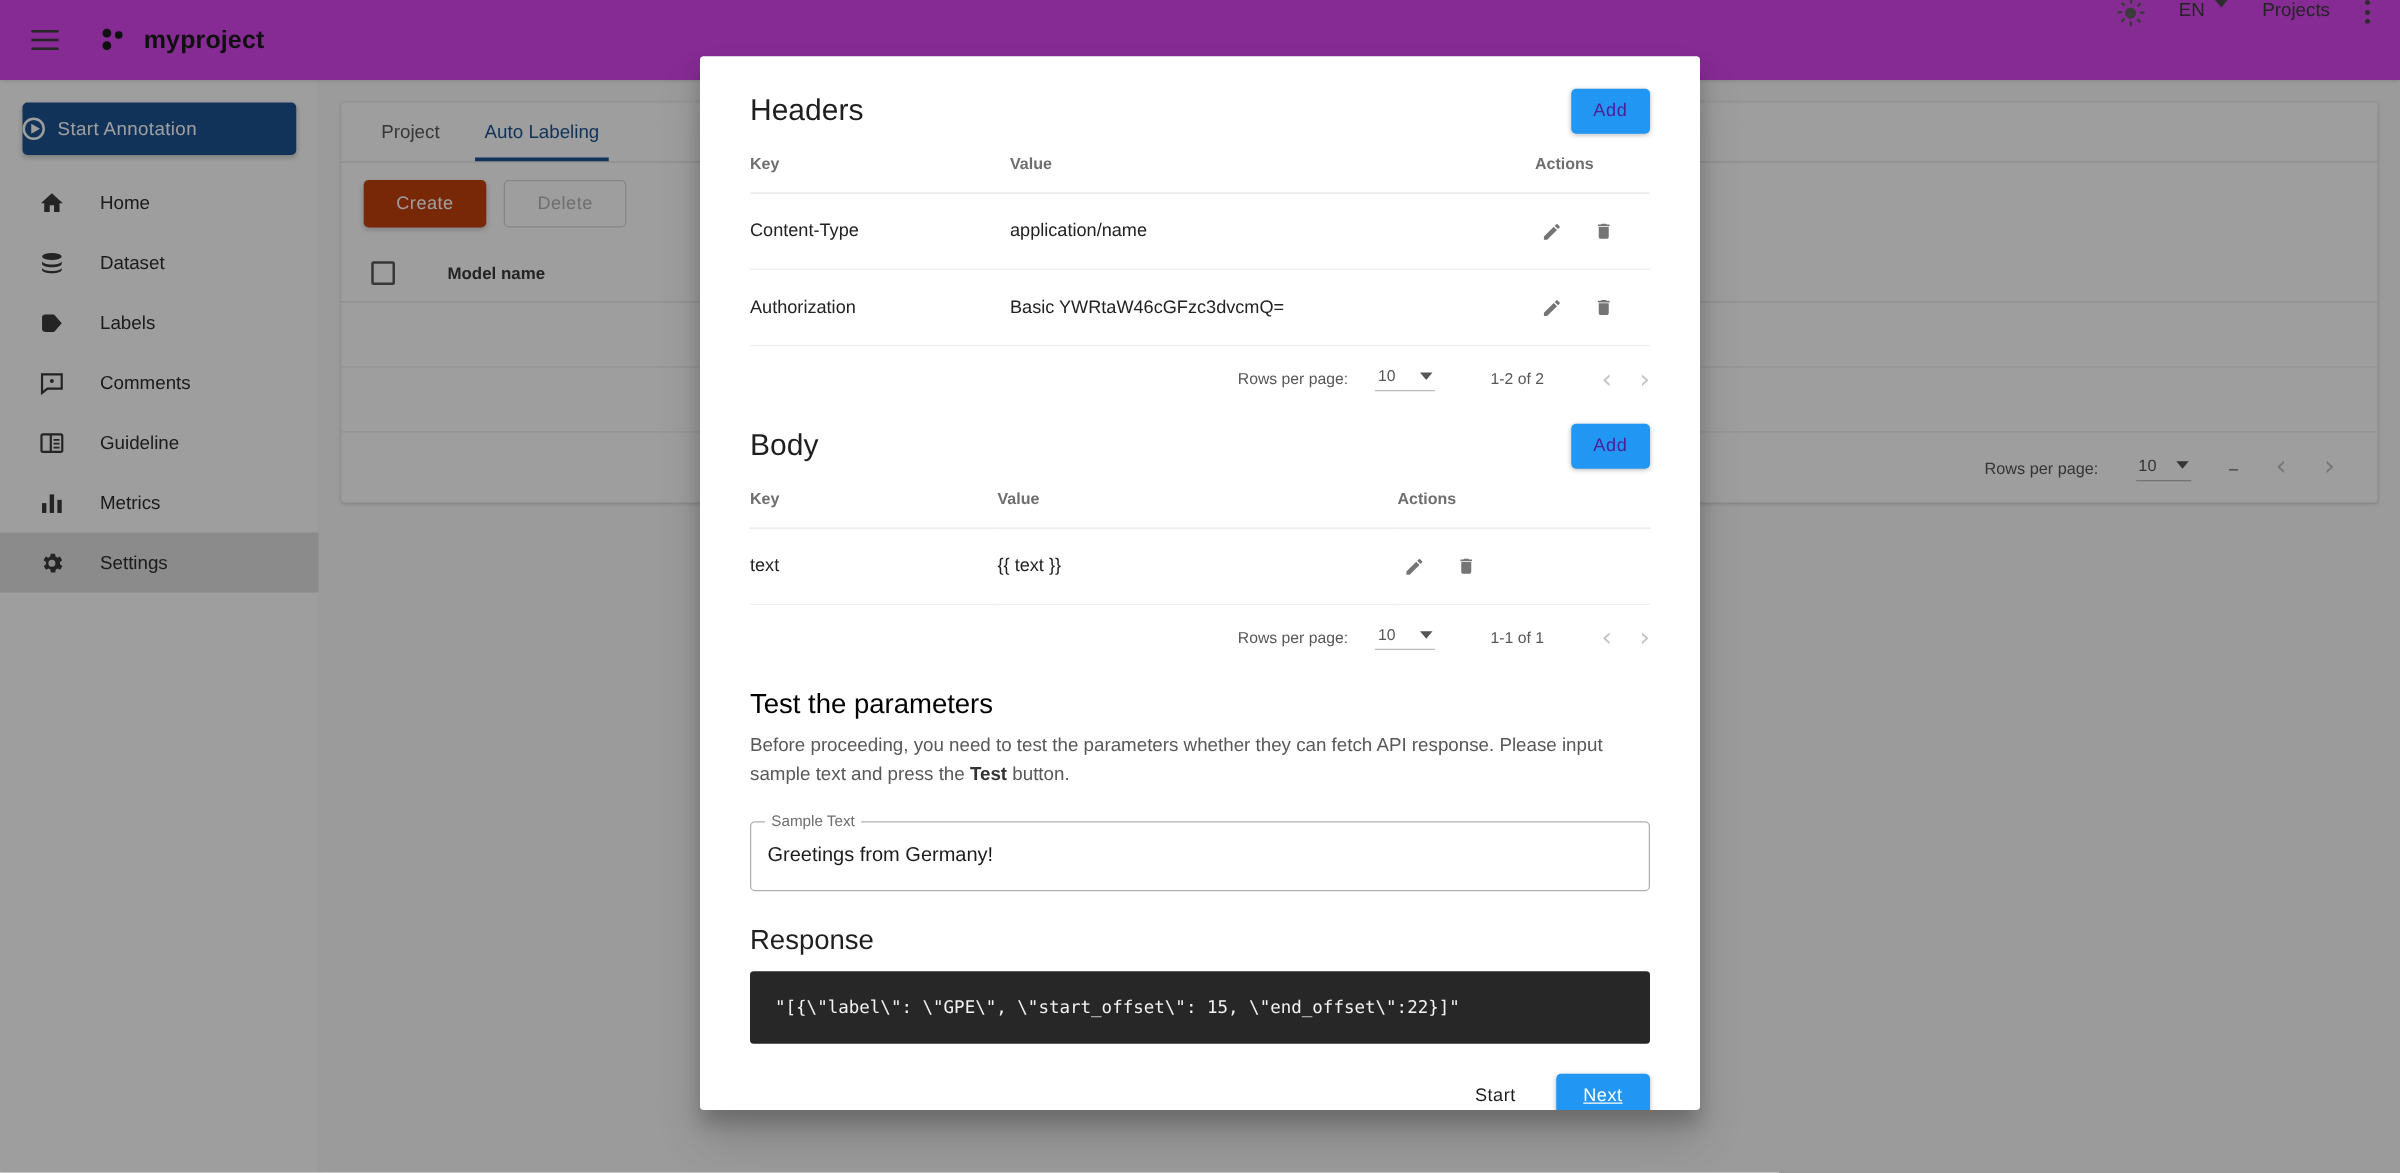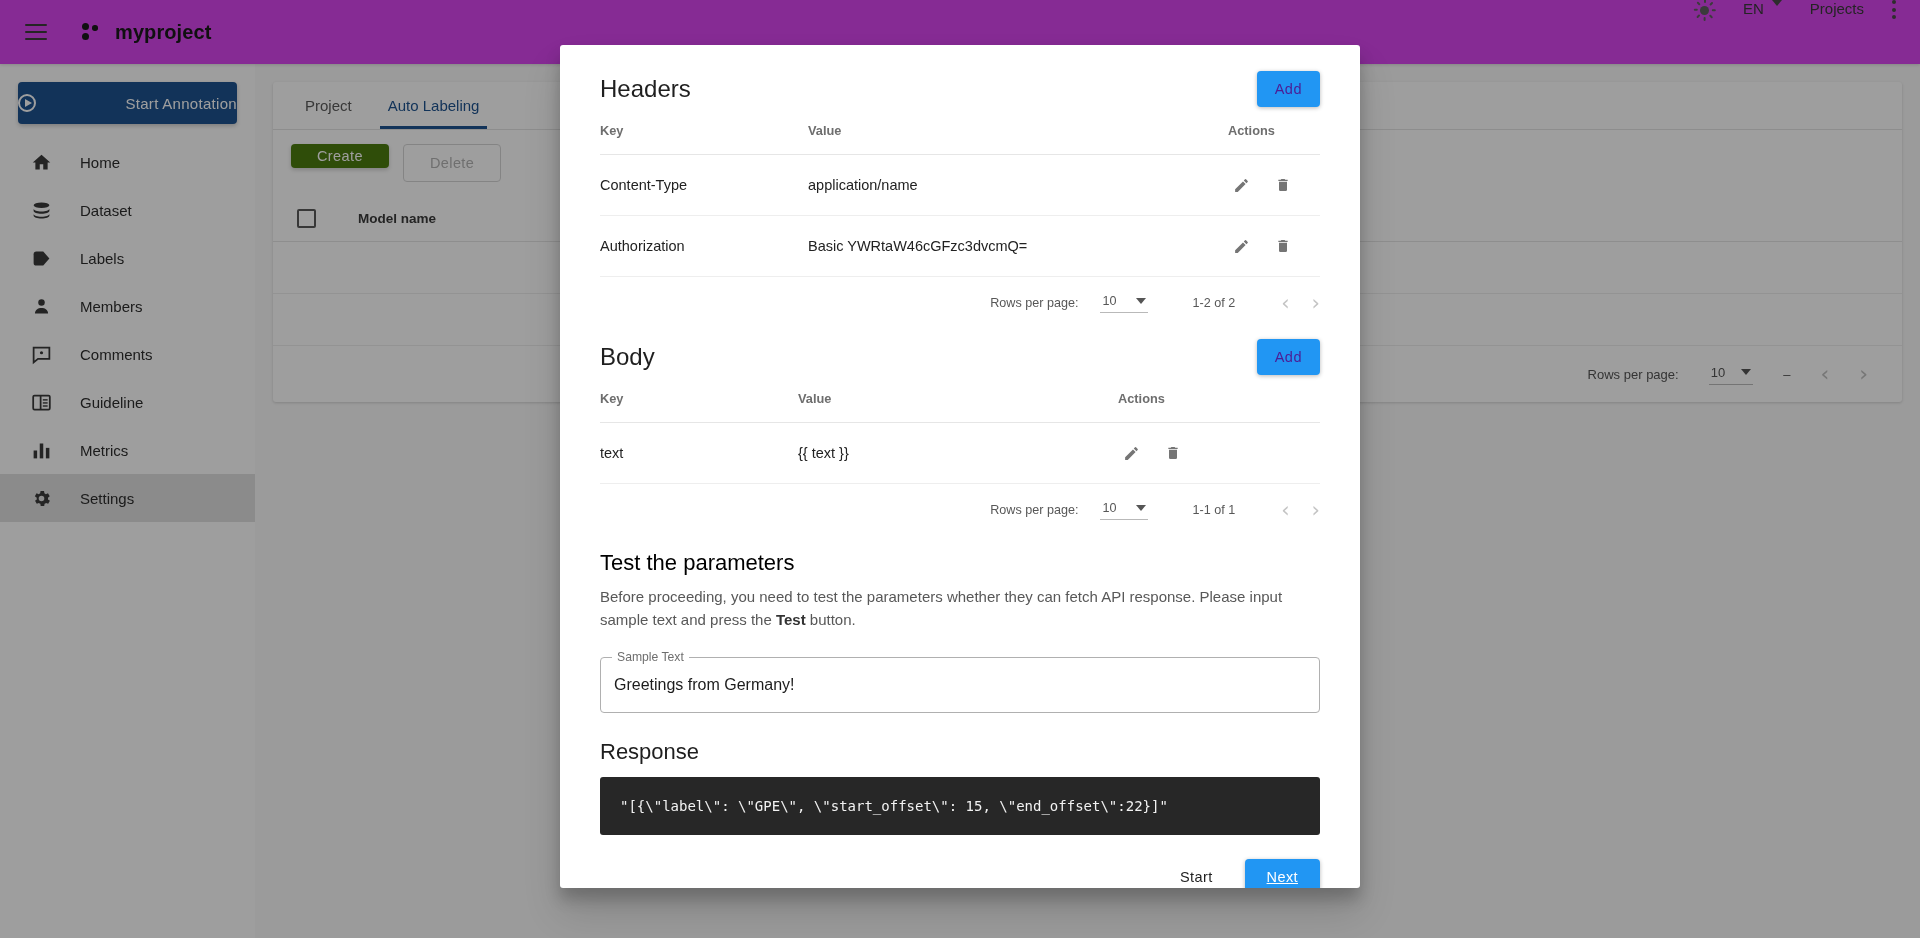--- a/index.html
+++ b/index.html
@@ -47,21 +47,21 @@
 
   
   .sidebar {
     position: absolute; top: 64px; left: 0; width: 255px; bottom: 0;
     background: #ffffff; box-shadow: 1px 0 3px rgba(0,0,0,.10);
     padding-top: 14px;
   }
   .start-btn {
     margin: 4px 18px 14px 18px; height: 42px; background: #1e5390; color: #fff;
     border: none; border-radius: 4px; font-size: 15px; font-weight: 500;
-    display: flex; align-items: center; justify-content: space-between; gap: 10px;
+    display: flex; align-items: center; justify-content: flex-start; gap: 10px;
     cursor: pointer; box-shadow: 0 2px 4px rgba(0,0,0,.2); width: calc(100% - 36px);
     letter-spacing: .3px;
   }
   .play-circ { width: 18px; height: 18px; border: 2px solid #fff; border-radius: 50%;
     position: relative; }
   .play-circ::after { content:""; position:absolute; left: 5px; top: 3.3px;
     border-left: 7px solid #fff; border-top: 4px solid transparent; border-bottom: 4px solid transparent; }
   .nav-item { display: flex; align-items: center; height: 48px; padding-left: 30px; gap: 28px;
     cursor: pointer; font-size: 15px; color: #2e2e2e; }
   .nav-item.active { background: #e0e0e0; }
@@ -72,22 +72,22 @@
   
   .content { position: absolute; top: 64px; left: 255px; right: 0; bottom: 0; background: #fafafa; padding: 18px; }
   .card { background: #fff; border-radius: 3px; box-shadow: 0 1px 3px rgba(0,0,0,.16); }
   .tabs { display: flex; height: 48px; border-bottom: 1px solid #e4e4e4; padding-left: 14px; }
   .tab { display: flex; align-items: center; padding: 0 18px; font-size: 15px; color: #5a5a5a;
     cursor: pointer; position: relative; }
   .tab.active { color: #1e5390; font-weight: 500; }
   .tab.active::after { content: ""; position: absolute; left: 10px; right: 10px; bottom: 0;
     height: 3px; background: #1e5390; }
   .toolbar { padding: 14px 18px; display: flex; gap: 14px; }
-  .btn-create { background: #4d7c0f; color: #fff; border: none; border-radius: 4px;
-    height: 24px; padding: 0 26px; font-size: 14.5px; cursor: pointer; letter-spacing: .4px;
+  .btn-create { background: #c2410c; color: #fff; border: none; border-radius: 4px;
+    height: 38px; padding: 0 26px; font-size: 14.5px; cursor: pointer; letter-spacing: .4px;
     box-shadow: 0 2px 4px rgba(0,0,0,.18); }
   .btn-delete { background: transparent; color: #b4b4b4; border: 1px solid #d6d6d6; border-radius: 4px;
     height: 38px; padding: 0 26px; font-size: 14.5px; cursor: not-allowed; letter-spacing: .4px; }
   .tbl-head { display: flex; align-items: center; height: 46px; padding: 0 24px;
     border-bottom: 1px solid #e6e6e6; }
   .cbox { width: 19px; height: 19px; border: 2px solid #5a5a5a; border-radius: 2px; cursor: pointer; }
   .th-model { margin-left: 42px; font-size: 13.5px; font-weight: 700; color: #3a3a3a; }
   .tbl-row { height: 52px; border-bottom: 1px solid #eeeeee; }
   .bg-pager { display: flex; align-items: center; justify-content: flex-end; gap: 30px;
     height: 56px; padding-right: 34px; font-size: 13px; color: #555; }
@@ -229,29 +229,20 @@
       <span class="nav-ico">
         <svg viewBox="0 0 24 24">
             <path d="M3 7a3 3 0 013-3h8l7 8-7 8H6a3 3 0 01-3-3z"></path>
           </svg>
       </span>
       <span>Labels</span>
     </div>
     <div class="nav-item">
       <span class="nav-ico">
         <svg viewBox="0 0 24 24">
-            <circle cx="12" cy="7.5" r="3.7"></circle>
-            <path d="M4.5 20c0-4 3.4-6.3 7.5-6.3s7.5 2.3 7.5 6.3z"></path>
-          </svg>
-      </span>
-      <span>Members</span>
-    </div>
-    <div class="nav-item">
-      <span class="nav-ico">
-        <svg viewBox="0 0 24 24">
             <path d="M3 4h18v13H8l-5 4z" fill="none" stroke="#3a3a3a" stroke-width="2"></path>
             <circle cx="12" cy="10" r="1.8"></circle>
           </svg>
       </span>
       <span>Comments</span>
     </div>
     <div class="nav-item">
       <span class="nav-ico">
         <svg viewBox="0 0 24 24">
             <rect x="2.5" y="4" width="19" height="16" rx="1.5" fill="none" stroke="#3a3a3a" stroke-width="2"></rect>

